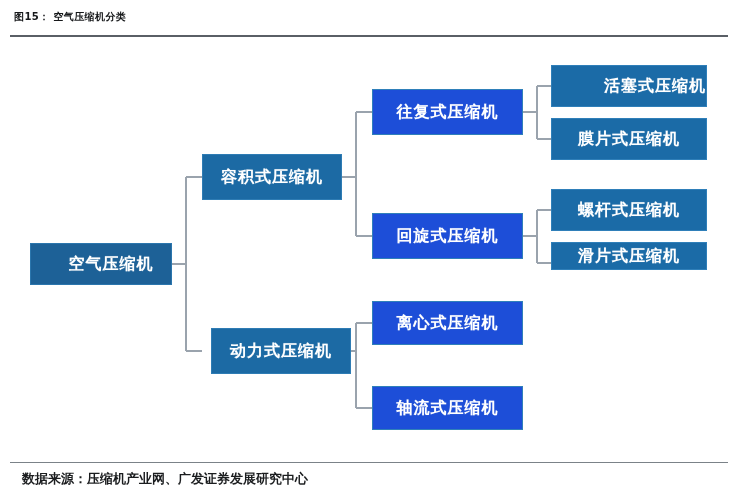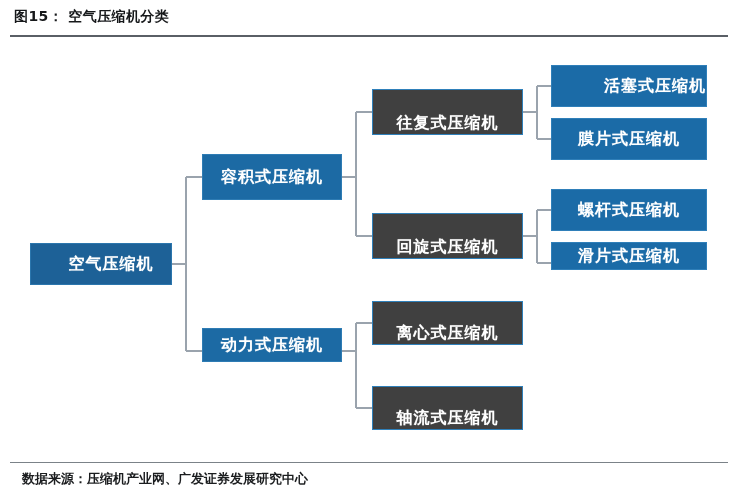--- a/index.html
+++ b/index.html
@@ -25,21 +25,21 @@
     left: 0;
     top: 0;
     width: 738px;
     height: 34px;
     display: flex;
     align-items: center;
     box-sizing: border-box;
     padding-left: 14px;
   }
   #figure-title {
-    font-size: 14px;
+    font-size: 10px;
     font-weight: bold;
     color: #16181a;
     letter-spacing: 0.4px;
     white-space: nowrap;
     font-family: "DejaVu Sans", "Liberation Sans", sans-serif;
   }
   #header-rule {
     position: absolute;
     left: 10px;
     top: 35px;
@@ -99,21 +99,21 @@
     color: #ffffff;
     font-size: 16px;
     font-weight: bold;
     letter-spacing: 1px;
     white-space: nowrap;
     font-family: "DejaVu Sans", "Liberation Sans", sans-serif;
     text-shadow: 0 0 1px rgba(255,255,255,0.35);
   }
   .node-l1 { background: #1d6197; border-color: #2b76ad; padding-left: 20px; }
   .node-l2 { background: #1c6aa4; border-color: #2e7cb4; align-items: center; }
-  .node-l3 { background: #404040; border-color: #2f80ba; align-items: flex-end; }
+  .node-l3 { background: #1d4ed8; border-color: #2f80ba; }
   .node-l4 { background: #1b6ba7; border-color: #2f7fb9; }
 </style>
 </head>
 <body>
 
 <div id="figure-root">
 
   <div id="figure-header">
     <span id="figure-title">图15： 空气压缩机分类</span>
   </div>
@@ -152,21 +152,21 @@
     </svg>
 
     <div class="node node-l1" style="left:30px; top:203px; width:142px; height:42px;">
       <span class="node-label">空气压缩机</span>
     </div>
 
     <div class="node node-l2" style="left:202px; top:114px; width:140px; height:46px;">
       <span class="node-label">容积式压缩机</span>
     </div>
 
-    <div class="node node-l2" style="left:202px; top:288px; width:140px; height:34px;">
+    <div class="node node-l2" style="left:211px; top:288px; width:140px; height:46px;">
       <span class="node-label">动力式压缩机</span>
     </div>
 
     <div class="node node-l3" style="left:372px; top:49px; width:151px; height:46px;">
       <span class="node-label">往复式压缩机</span>
     </div>
 
     <div class="node node-l3" style="left:372px; top:173px; width:151px; height:46px;">
       <span class="node-label">回旋式压缩机</span>
     </div>

